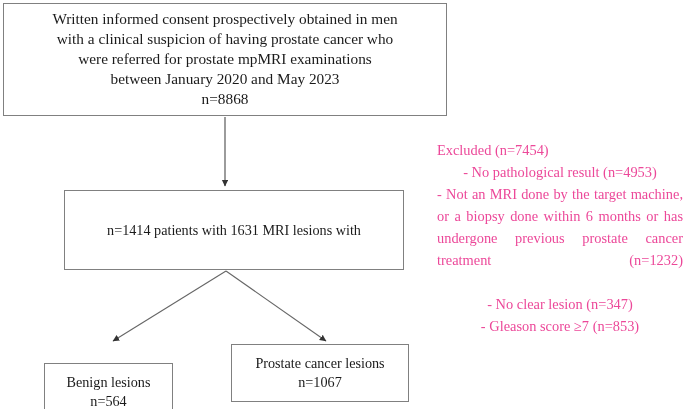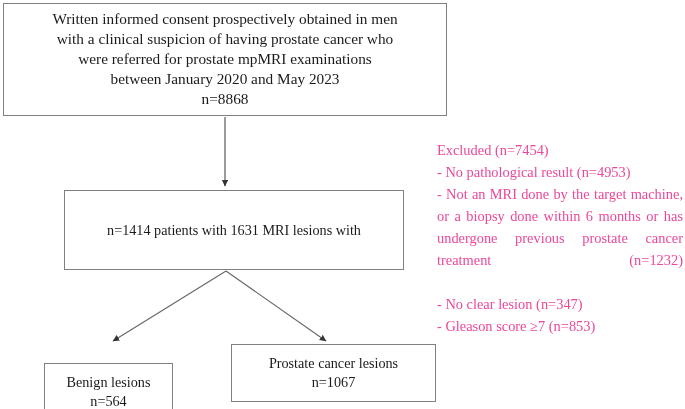--- a/index.html
+++ b/index.html
@@ -69,21 +69,21 @@
     width: 129px;
     height: 58px;
     font-size: 14.2px;
     margin-top: 19px;
   }
 
   
   #box-cancer {
     left: 231px;
     top: 344px;
-    width: 205px;
+    width: 178px;
     height: 58px;
     font-size: 14.2px;
   }
 
   
   #excluded-panel {
     position: absolute;
     left: 437px;
     top: 139px;
     width: 246px;
@@ -94,21 +94,21 @@
   #excluded-panel .heading {
     display: block;
     margin-bottom: 0px;
   }
   #excluded-panel .bullet {
     display: block;
     text-align: justify;
     text-justify: inter-word;
   }
   #excluded-panel .bullet.short {
-    text-align: left;
+    text-align: center;
     white-space: nowrap;
   }
   #excluded-panel .bullet.long::after {
     content: "";
     display: inline-block;
     width: 100%;
   }
 
   svg.connectors {
     position: absolute;

